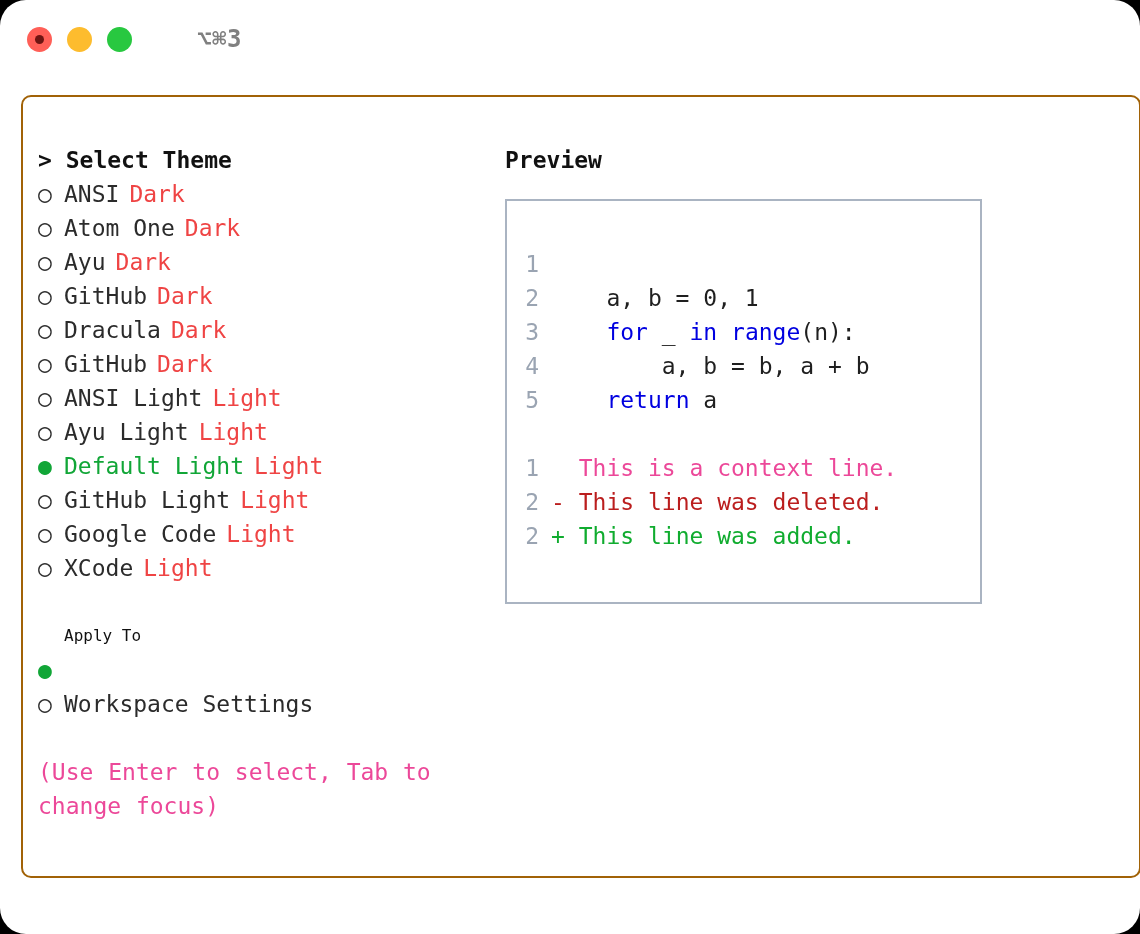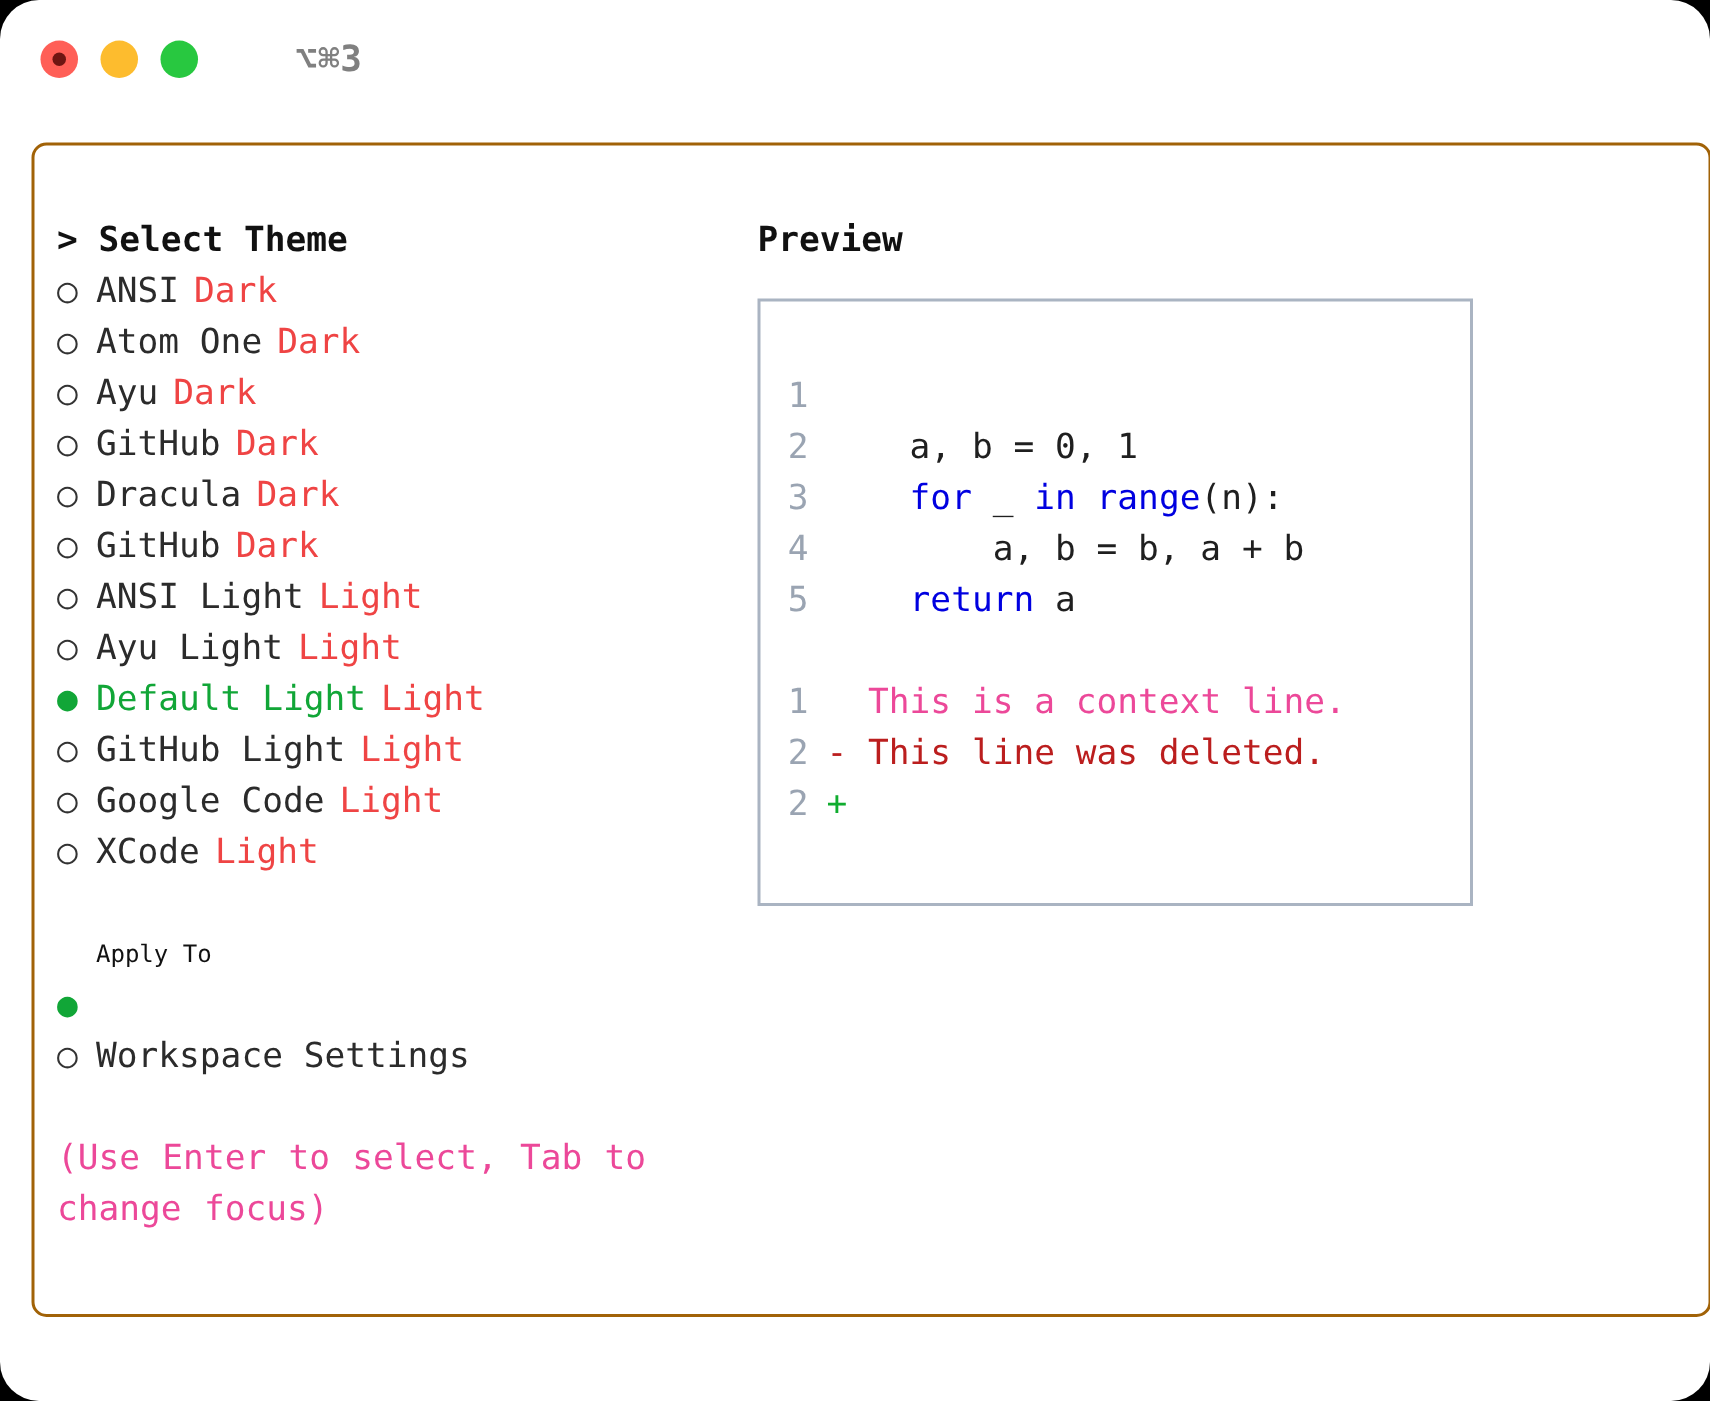--- a/index.html
+++ b/index.html
@@ -237,20 +237,20 @@
               <div class="code-line"><span class="ln">1</span></div>
               <div class="code-line"><span class="ln">2</span><span class="code-txt"><span class="tok-pl">    a, b = 0, 1</span></span></div>
               <div class="code-line"><span class="ln">3</span><span class="code-txt"><span class="tok-pl">    </span><span class="tok-kw">for</span><span class="tok-pl"> _ </span><span class="tok-kw">in</span><span class="tok-pl"> </span><span class="tok-kw">range</span><span class="tok-pl">(n):</span></span></div>
               <div class="code-line"><span class="ln">4</span><span class="code-txt"><span class="tok-pl">        a, b = b, a + b</span></span></div>
               <div class="code-line"><span class="ln">5</span><span class="code-txt"><span class="tok-pl">    </span><span class="tok-kw">return</span><span class="tok-pl"> a</span></span></div>
             </div>
           <div class="blank-line"></div>
           <div id="diff-block">
               <div class="code-line"><span class="ln">1</span><span class="diff-ctx"> </span><span class="diff-ctx"> This is a context line.</span></div>
               <div class="code-line"><span class="ln">2</span><span class="diff-del">-</span><span class="diff-del"> This line was deleted.</span></div>
-              <div class="code-line"><span class="ln">2</span><span class="diff-add">+</span></div>
+              <div class="code-line"><span class="ln">2</span><span class="diff-add">+</span><span class="diff-add"> This line was added.</span></div>
             </div>
         </div>
       </div>
 
     </div>
   </div>
 </div>
 
 </body></html>

